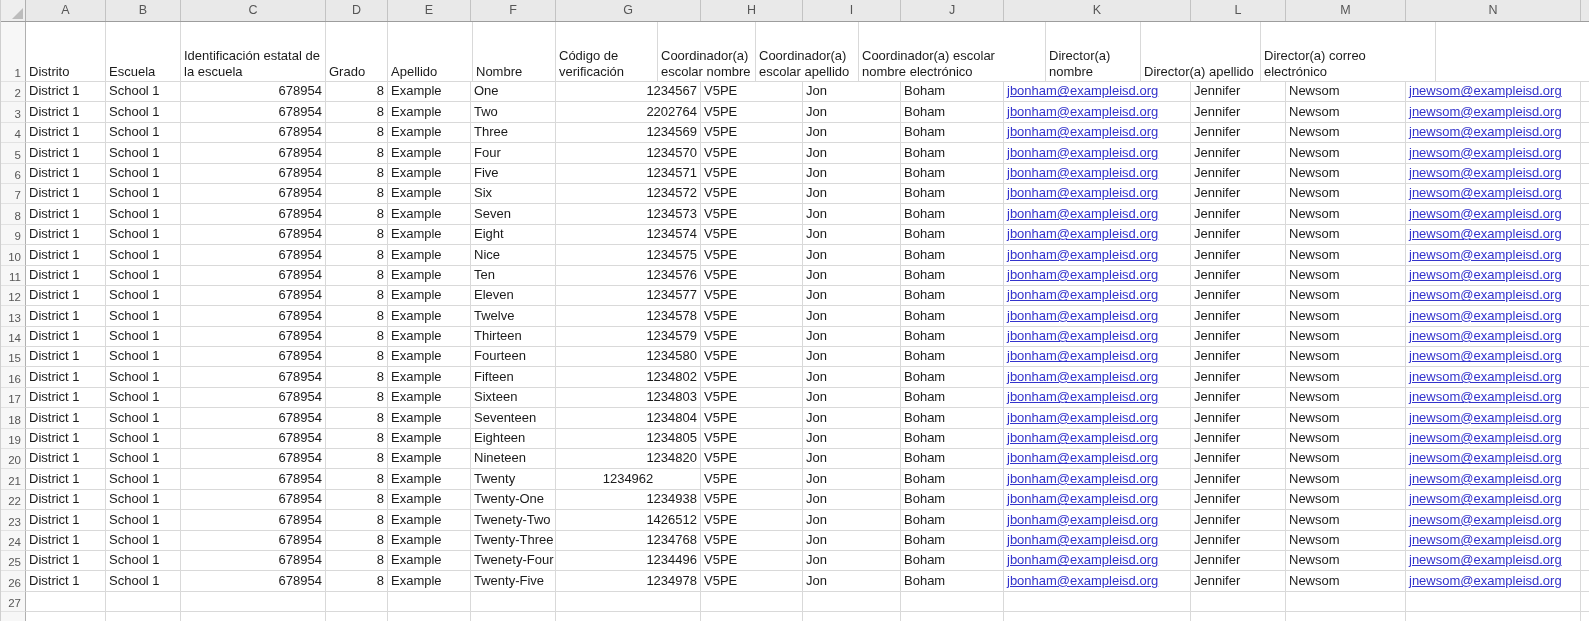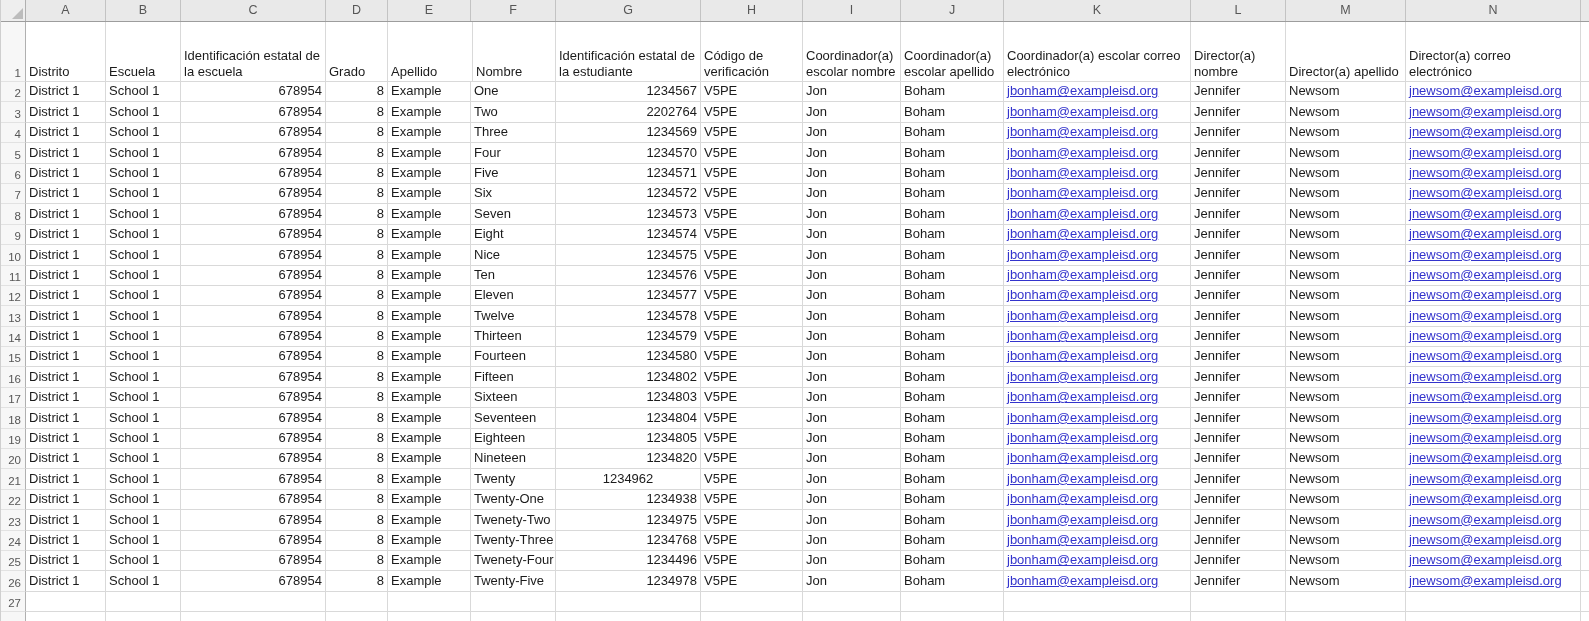--- a/index.html
+++ b/index.html
@@ -126,34 +126,31 @@
         </div>
         <div class="cell" style="flex-basis: 62px;">
           <span>Grado</span>
         </div>
         <div class="cell" style="flex-basis: 85px;">
           <span>Apellido</span>
         </div>
         <div class="cell" style="flex-basis: 83px;">
           <span>Nombre</span>
         </div>
-        <div class="cell" style="flex-basis: 145px;">
-          <span>Identificación estatal de la estudiante</span>
-        </div>
         <div class="cell" style="flex-basis: 102px;">
           <span>Código de verificación</span>
         </div>
         <div class="cell" style="flex-basis: 98px;">
           <span>Coordinador(a) escolar nombre</span>
         </div>
         <div class="cell" style="flex-basis: 103px;">
           <span>Coordinador(a) escolar apellido</span>
         </div>
         <div class="cell" style="flex-basis: 187px;">
-          <span>Coordinador(a) escolar correo electrónico</span>
+          <span>Coordinador(a) escolar nombre electrónico</span>
         </div>
         <div class="cell" style="flex-basis: 95px;">
           <span>Director(a) nombre</span>
         </div>
         <div class="cell" style="flex-basis: 120px;">
           <span>Director(a) apellido</span>
         </div>
         <div class="cell" style="flex-basis: 175px;">
           <span>Director(a) correo electrónico</span>
         </div>
@@ -1139,21 +1136,21 @@
         <div class="cell right" style="flex-basis: 62px;">
           <span>8</span>
         </div>
         <div class="cell" style="flex-basis: 83px;">
           <span>Example</span>
         </div>
         <div class="cell" style="flex-basis: 85px;">
           <span>Twenety-Two</span>
         </div>
         <div class="cell right" style="flex-basis: 145px;">
-          <span>1234975</span>
+          <span>1426512</span>
         </div>
         <div class="cell" style="flex-basis: 102px;">
           <span>V5PE</span>
         </div>
         <div class="cell" style="flex-basis: 98px;">
           <span>Jon</span>
         </div>
         <div class="cell" style="flex-basis: 103px;">
           <span>Boham</span>
         </div>

